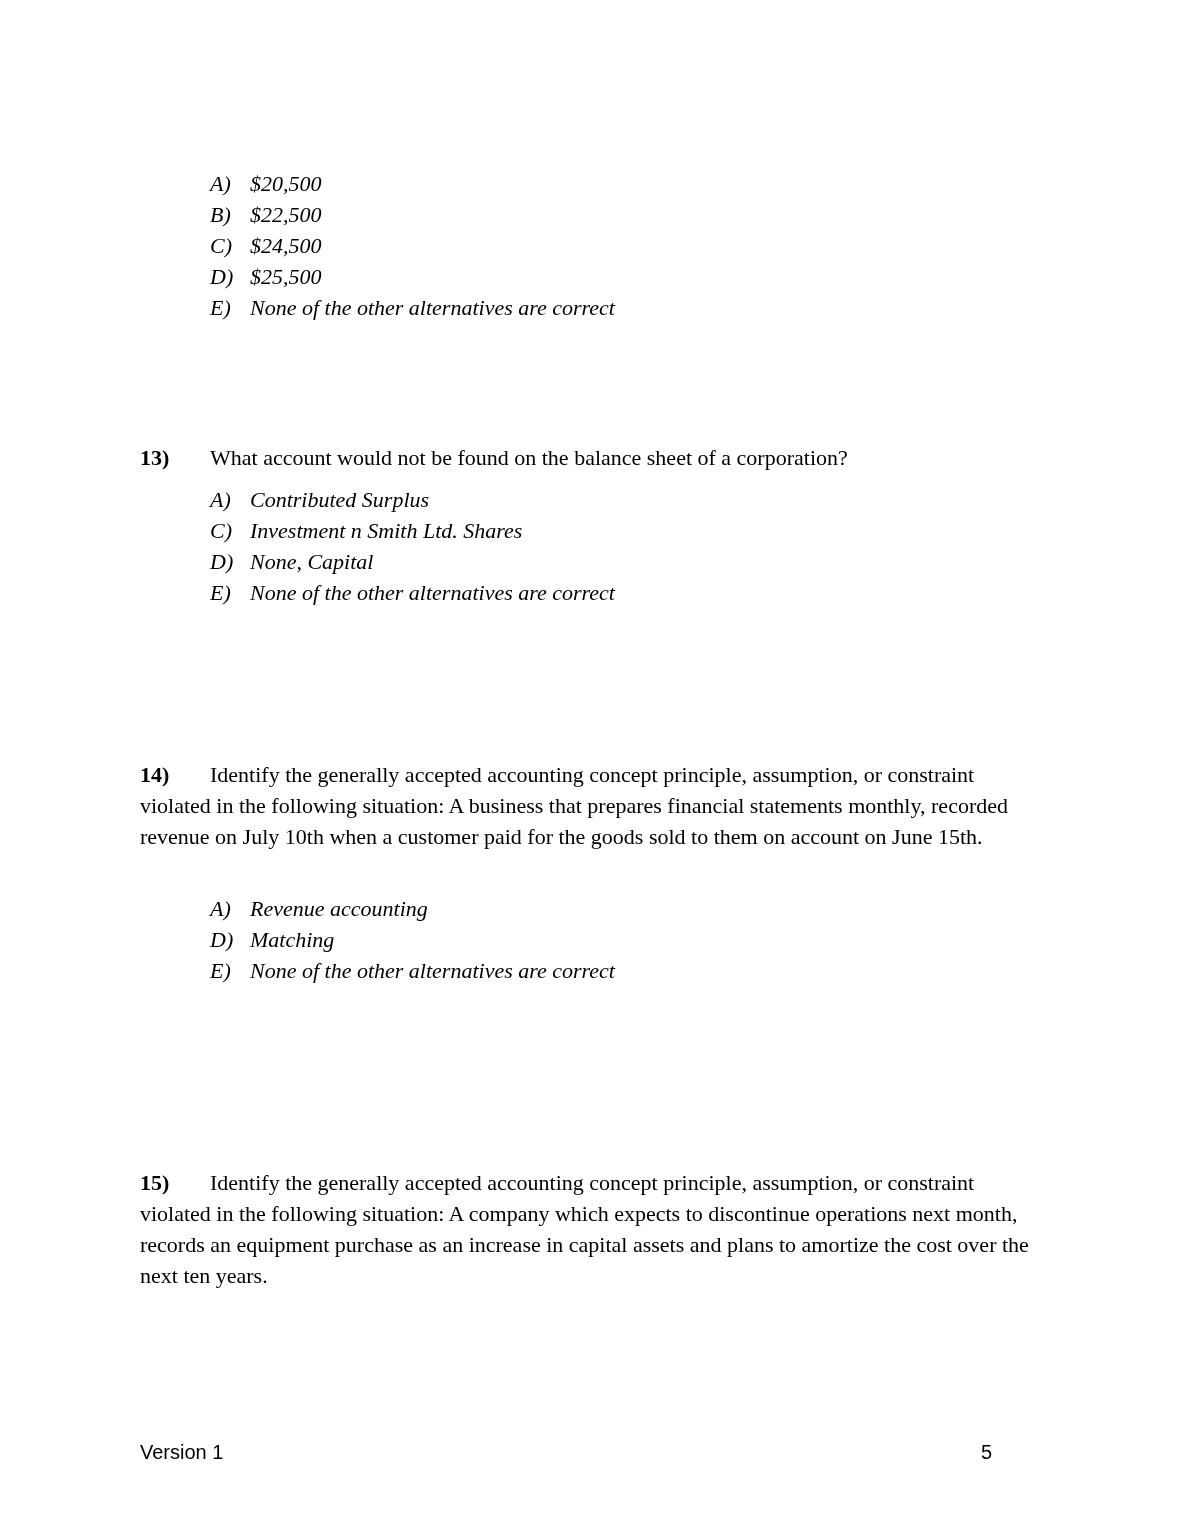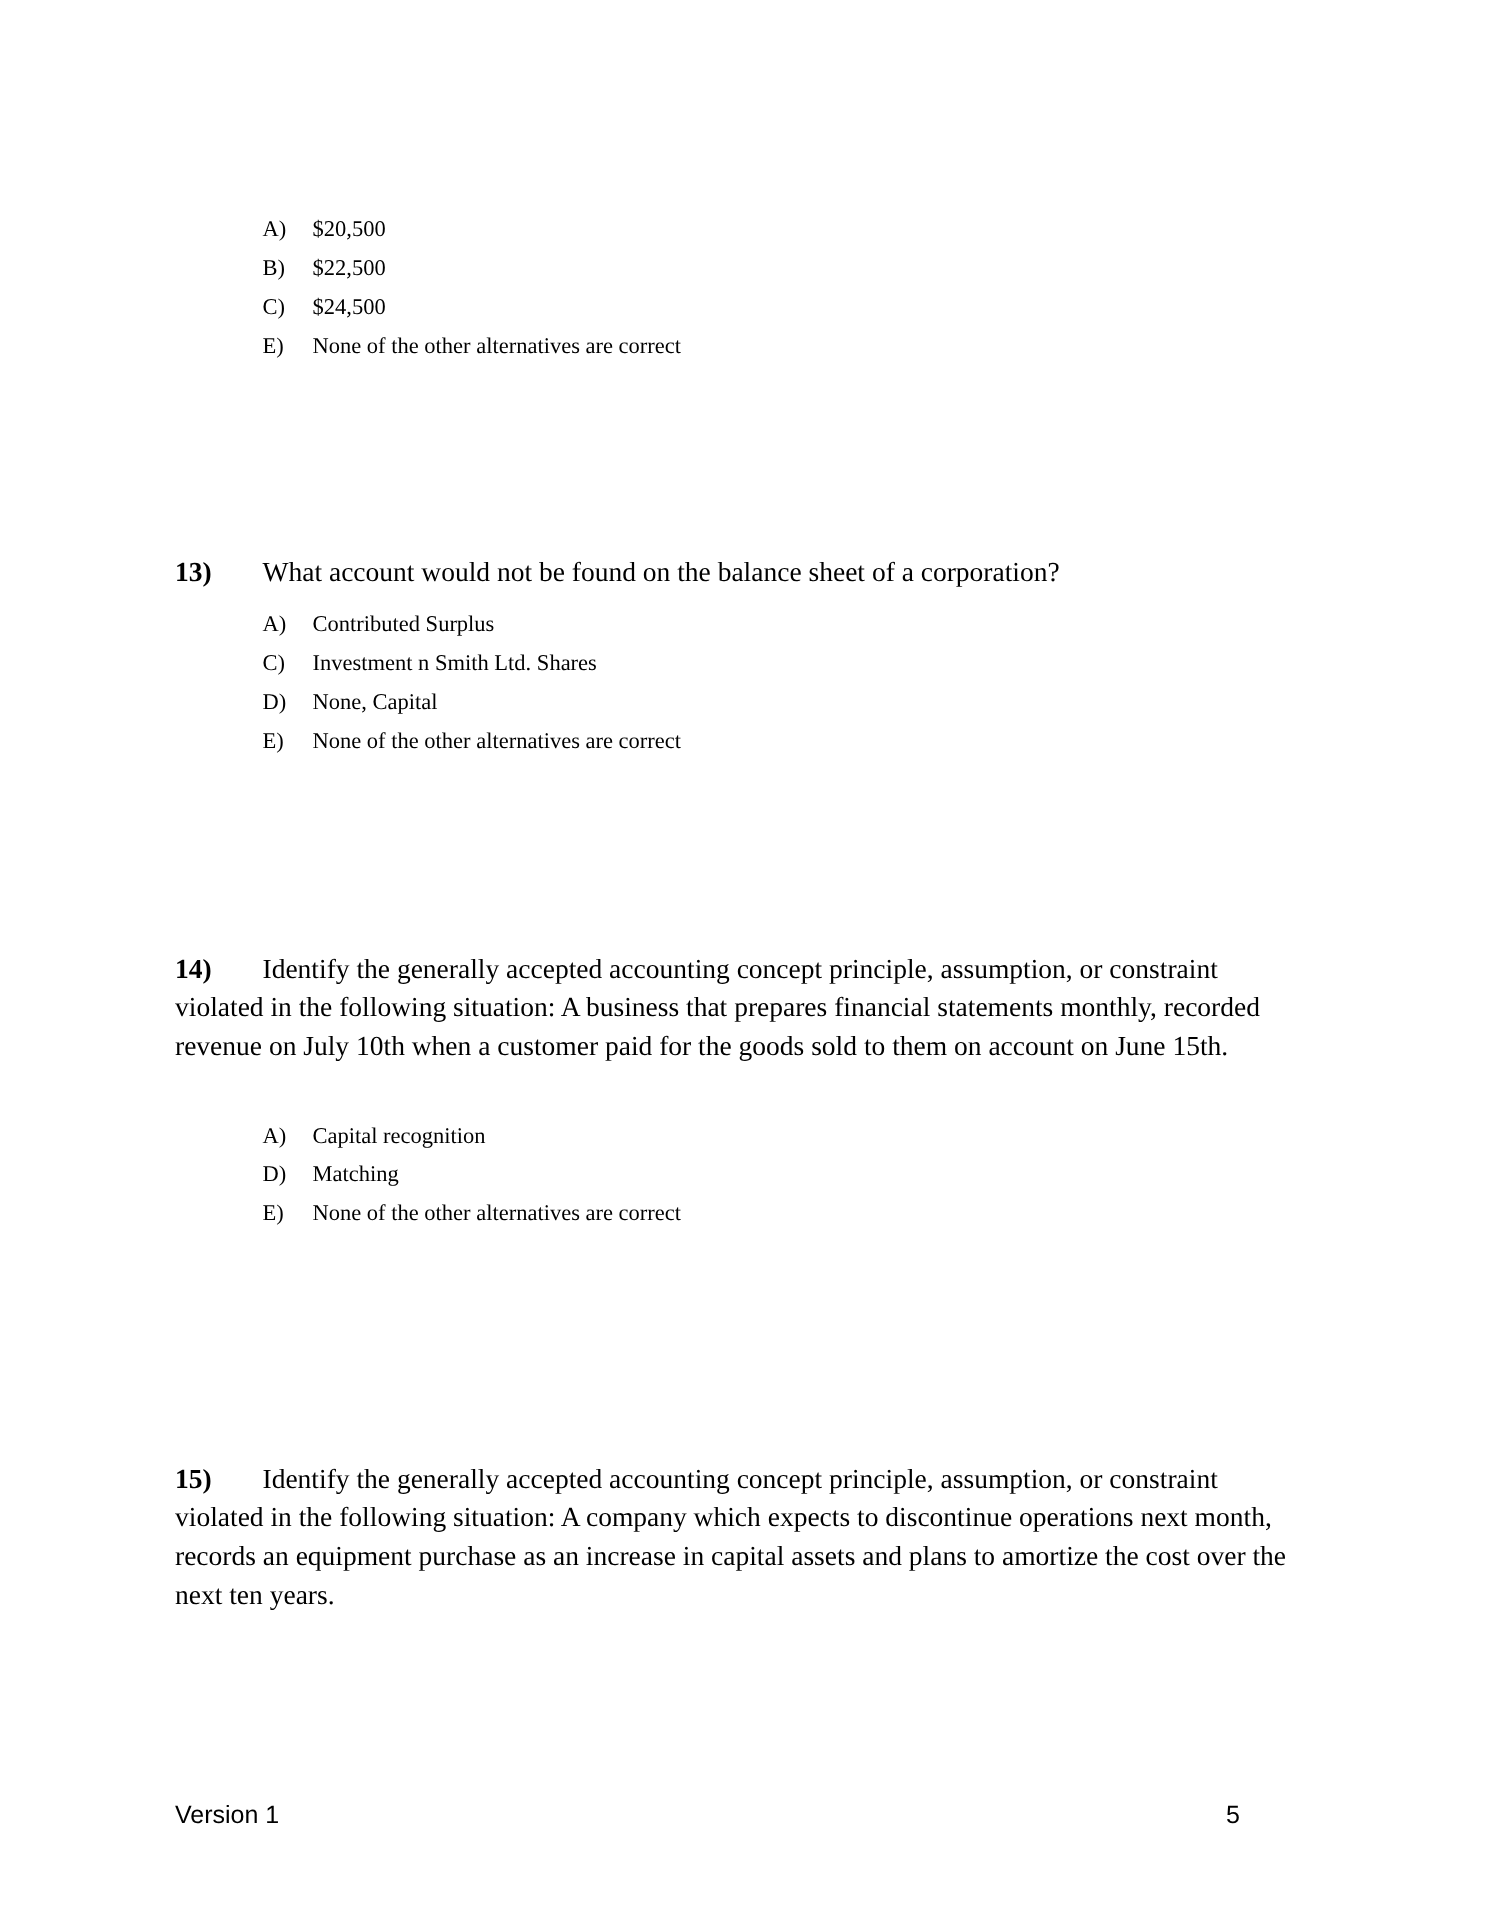--- a/index.html
+++ b/index.html
@@ -22,24 +22,25 @@
     height: 1540px;
   }
   .options {
     position: absolute;
     left: 210px;
     margin: 0;
     padding: 0;
     list-style: none;
   }
   .option {
-    font-size: 18px;
+    font-size: 22px;
     line-height: 31px;
     height: 31px;
     white-space: nowrap;
+    font-style: italic;
   }
   .opt-letter {
     display: inline-block;
     width: 40px;
   }
   .question {
     position: absolute;
     left: 140px;
     width: 900px;
     font-size: 22px;
@@ -65,38 +66,39 @@
 </style>
 </head>
 <body>
 
 <div class="page">
 
   <ul class="options" style="top:168px;">
     <li class="option"><span class="opt-letter">A)</span><span>$20,500</span></li>
     <li class="option"><span class="opt-letter">B)</span><span>$22,500</span></li>
     <li class="option"><span class="opt-letter">C)</span><span>$24,500</span></li>
+    <li class="option"><span class="opt-letter">D)</span><span>$25,500</span></li>
     <li class="option"><span class="opt-letter">E)</span><span>None of the other alternatives are correct</span></li>
   </ul>
 
   <div class="question" style="top:402px;">
     <span class="q-num">13)</span><span>What account would not be found on the balance sheet of a corporation?</span>
   </div>
   <ul class="options" style="top:484px;">
     <li class="option"><span class="opt-letter">A)</span><span>Contributed Surplus</span></li>
     <li class="option"><span class="opt-letter">C)</span><span>Investment n Smith Ltd. Shares</span></li>
     <li class="option"><span class="opt-letter">D)</span><span>None, Capital</span></li>
     <li class="option"><span class="opt-letter">E)</span><span>None of the other alternatives are correct</span></li>
   </ul>
 
   <div class="question" style="top:719px;">
     <span class="q-num">14)</span><span>Identify the generally accepted accounting concept principle, assumption, or constraint violated in the following situation: A business that prepares financial statements monthly, recorded revenue on July 10th when a customer paid for the goods sold to them on account on June 15th.</span>
   </div>
   <ul class="options" style="top:893px;">
-    <li class="option"><span class="opt-letter">A)</span><span>Capital recognition</span></li>
+    <li class="option"><span class="opt-letter">A)</span><span>Revenue accounting</span></li>
     <li class="option"><span class="opt-letter">D)</span><span>Matching</span></li>
     <li class="option"><span class="opt-letter">E)</span><span>None of the other alternatives are correct</span></li>
   </ul>
 
   <div class="question" style="top:1127px;">
     <span class="q-num">15)</span><span>Identify the generally accepted accounting concept principle, assumption, or constraint violated in the following situation: A company which expects to discontinue operations next month, records an equipment purchase as an increase in capital assets and plans to amortize the cost over the next ten years.</span>
   </div>
 
   <div class="footer">
     <span class="footer-left">Version 1</span>

